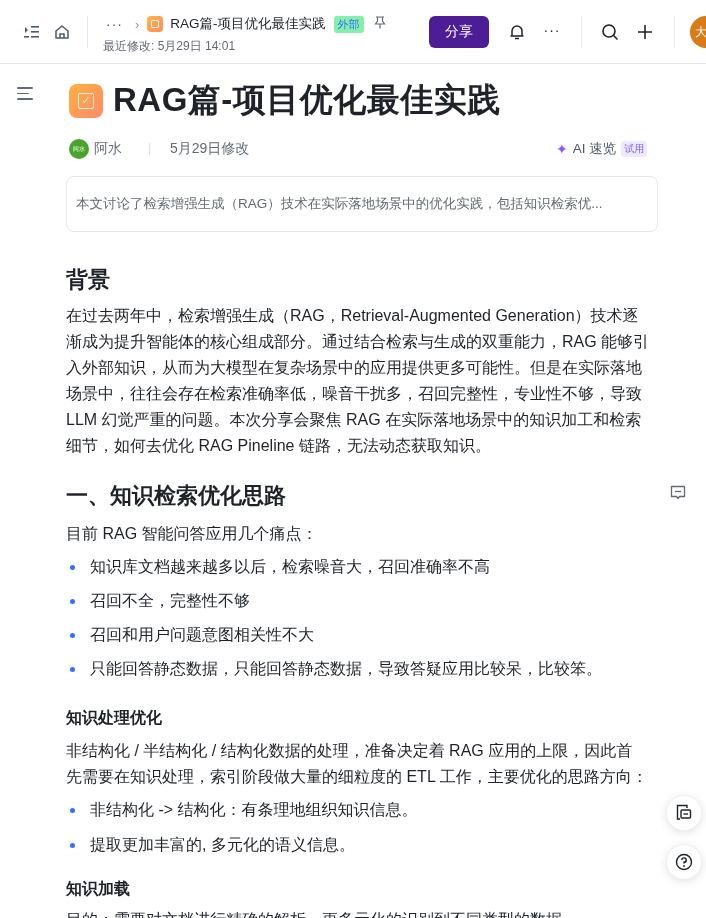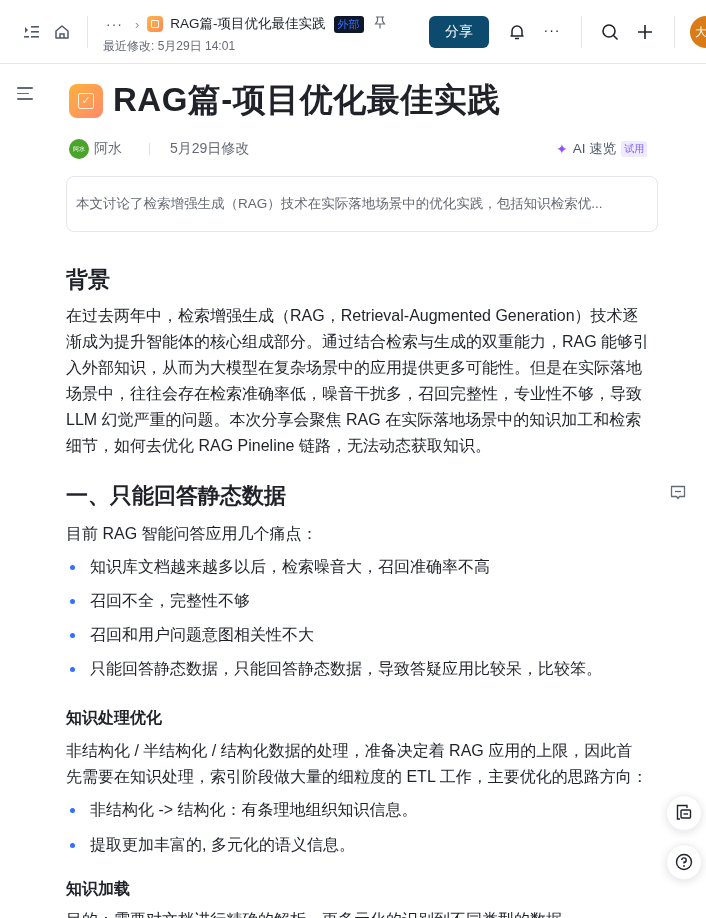--- a/index.html
+++ b/index.html
@@ -9,24 +9,24 @@
     
     .topbar { position: absolute; left: 0; top: 0; width: 706px; height: 64px; border-bottom: 1px solid #e5e6eb; background: #fff; }
     .tb-icon { position: absolute; display: flex; align-items: center; justify-content: center; color: #4e5969; cursor: pointer; }
     .tb-divider { position: absolute; width: 1px; background: #e5e6eb; }
     .crumb-row { position: absolute; left: 106px; top: 13px; height: 22px; display: flex; align-items: center; gap: 0; font-size: 14px; }
     .crumb-more { color: #4e5969; font-size: 14px; letter-spacing: 1px; margin-right: 12px; }
     .crumb-sep { color: #8f959e; font-size: 13px; margin-right: 8px; }
     .doc-icon-sm { width: 16px; height: 16px; border-radius: 4px; background: linear-gradient(135deg,#ffb547,#ff8a57); display: inline-flex; align-items: center; justify-content: center; margin-right: 7px; }
     .doc-icon-sm span { width: 8px; height: 8px; border: 1.2px solid #fff; border-radius: 1px; display: block; }
     .crumb-title { color: #1f2329; font-size: 13.5px; margin-right: 8px; }
-    .badge-external { font-size: 11px; color: #3370ff; background: #0f172a; border-radius: 3px; padding: 1px 4px; margin-right: 10px; }
+    .badge-external { font-size: 11px; color: #3370ff; background: #86efac; border-radius: 3px; padding: 1px 4px; margin-right: 10px; }
     .pin-icon { color: #646a73; font-size: 13px; }
     .last-modified { position: absolute; left: 103px; top: 38px; font-size: 12px; color: #646a73; }
-    .share-btn { position: absolute; left: 429px; top: 16px; width: 60px; height: 32px; background: #0c4a6e; color: #fff; border-radius: 6px; font-size: 14px; display: flex; align-items: center; justify-content: center; cursor: pointer; }
+    .share-btn { position: absolute; left: 429px; top: 16px; width: 60px; height: 32px; background: #4c1d95; color: #fff; border-radius: 6px; font-size: 14px; display: flex; align-items: center; justify-content: center; cursor: pointer; }
     .avatar-user { position: absolute; left: 690px; top: 16px; width: 32px; height: 32px; border-radius: 50%; background: #d97b17; color: #fff; font-size: 12px; display: flex; align-items: center; justify-content: flex-start; padding-left: 5px; }
 
     
     .outline-toggle { position: absolute; left: 17px; top: 87px; width: 18px; height: 16px; cursor: pointer; }
     .outline-toggle i { display: block; height: 1.6px; background: #646a73; margin-bottom: 4px; border-radius: 1px; }
     .outline-toggle i:nth-child(1) { width: 16px; }
     .outline-toggle i:nth-child(2) { width: 12px; }
     .outline-toggle i:nth-child(3) { width: 16px; }
 
     
@@ -146,21 +146,21 @@
 
 <div>
   <div class="h2" style="position:absolute;left:66px;top:263px;">背景</div>
   <div class="p" style="position:absolute;left:66px;top:300px;white-space:nowrap;">在过去两年中，检索增强生成（RAG，Retrieval-Augmented Generation）技术逐</div>
   <div class="p" style="position:absolute;left:66px;top:326px;white-space:nowrap;">渐成为提升智能体的核心组成部分。通过结合检索与生成的双重能力，RAG 能够引</div>
   <div class="p" style="position:absolute;left:66px;top:352px;white-space:nowrap;">入外部知识，从而为大模型在复杂场景中的应用提供更多可能性。但是在实际落地</div>
   <div class="p" style="position:absolute;left:66px;top:378px;white-space:nowrap;">场景中，往往会存在检索准确率低，噪音干扰多，召回完整性，专业性不够，导致</div>
   <div class="p" style="position:absolute;left:66px;top:404px;white-space:nowrap;">LLM 幻觉严重的问题。本次分享会聚焦 RAG 在实际落地场景中的知识加工和检索</div>
   <div class="p" style="position:absolute;left:66px;top:430px;white-space:nowrap;">细节，如何去优化 RAG Pineline 链路，无法动态获取知识。</div>
 
-  <div class="h2" style="position:absolute;left:66px;top:479px;">一、只能回答静态数据</div>
+  <div class="h2" style="position:absolute;left:66px;top:479px;">一、知识检索优化思路</div>
   <div class="comment-icon">
     <svg width="16" height="16" viewBox="0 0 16 16">
         <path d="M1.5 1.5 H14.5 V11.5 H9.5 L8 13.5 L6.5 11.5 H1.5Z" fill="none" stroke="#646a73" stroke-width="1.3" stroke-linejoin="round"></path>
         <path d="M5 6.5 H11" stroke="#646a73" stroke-width="1.3"></path>
       </svg>
   </div>
   <div class="p" style="position:absolute;left:66px;top:518px;white-space:nowrap;">目前 RAG 智能问答应用几个痛点：</div>
 
   <div class="li" style="left:66px;top:556px;white-space:nowrap;">知识库文档越来越多以后，检索噪音大，召回准确率不高</div>
   <div class="li" style="left:66px;top:590px;white-space:nowrap;">召回不全，完整性不够</div>

